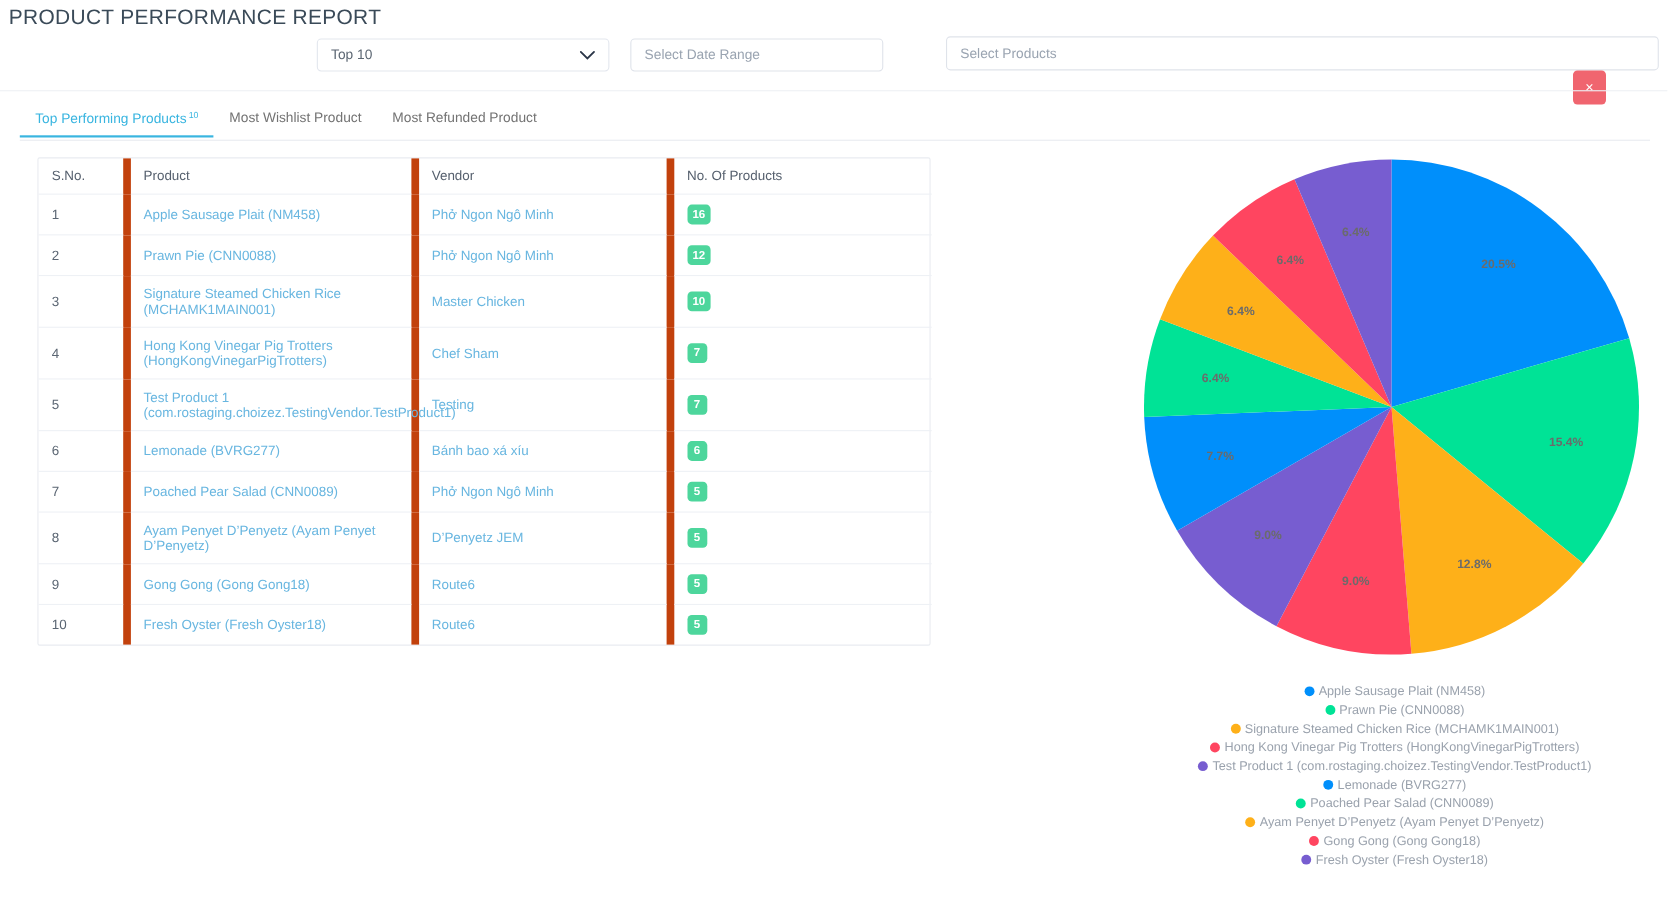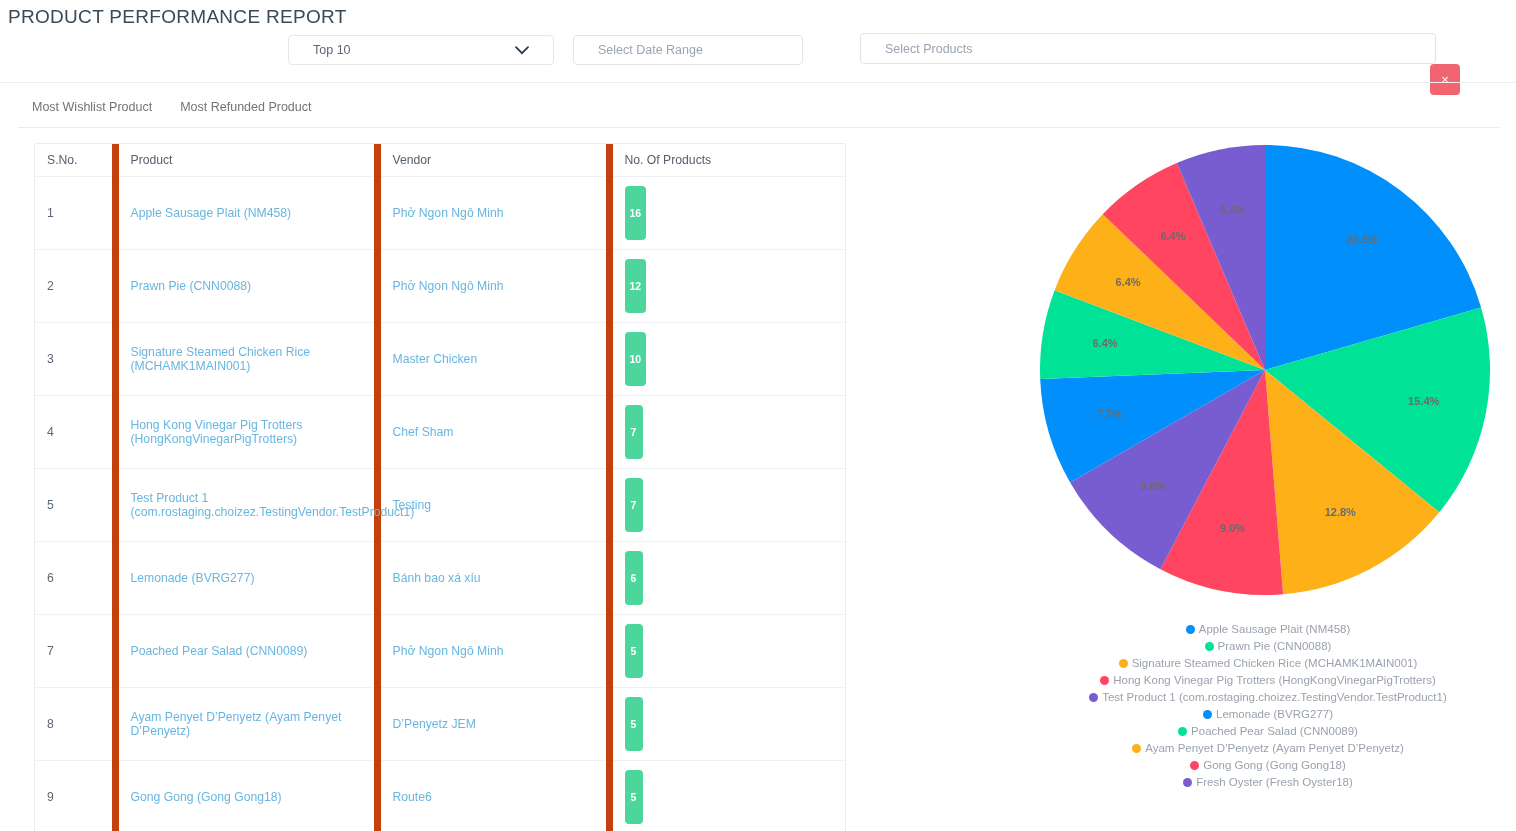--- a/index.html
+++ b/index.html
@@ -21,26 +21,26 @@
   }
 
   
   .filter-bar {
     position: absolute; left: 0; top: 30px; width: 1516px; height: 42px;
   }
   .ctrl {
     position: absolute; height: 30px;
     border: 1px solid #dfe3ea; border-radius: 4px; background: #fff;
     font-size: 12.5px; color: #9aa4b1;
-    display: flex; align-items: center; padding: 0 24px;
+    display: flex; align-items: center; padding: 0 12px;
   }
   .ctrl.select { left: 288px; top: 5px; width: 266px; justify-content: space-between;
                  color:#5c6773; border-color:#e3e7ee; }
   .ctrl.daterange { left: 573px; top: 5px; width: 230px; }
-  .ctrl.products { left: 860px; top: 3px; width: 576px; height: 31px; }
+  .ctrl.products { left: 860px; top: 3px; width: 648px; height: 31px; }
   .chev {
     width: 14px; height: 9px; flex: 0 0 auto; color:#2b3648;
   }
   .clear-btn {
     position: absolute; left: 1430px; top: 34px; width: 30px; height: 31px;
     background: #f0656f; border: none; border-radius: 4px;
     color: #fff; font-size: 13px; line-height: 1;
     display: flex; align-items: center; justify-content: center;
     cursor: pointer; padding: 0;
   }
@@ -86,21 +86,21 @@
   th:last-child, td:last-child { border-right: none; }
   tr:last-child td { border-bottom: none; }
   th { color: #56606e; font-weight: 400; height: 32px; padding: 8px 12px; }
   td.sno { color: #5b6673; }
   td.link a, td.link span.lnk { color: #68b6e0; text-decoration: none; }
   .col-sno { width: 80px; }
   .col-product { width: 262px; }
   .col-vendor { width: 232px; }
   .col-count { width: 238px; }
   .badge {
-    display: inline-block; min-width: 18px; padding: 20px 5px;
+    display: inline-block; min-width: 18px; padding: 2px 5px;
     background: #4dd69c; color: #fff; border-radius: 4px;
     font-size: 10.5px; font-weight: 700; text-align: center; line-height: 14px;
   }
 
   
   .chart-area {
     position: absolute; left: 1020px; top: 130px; width: 496px; height: 701px;
   }
   .pie-svg { position: absolute; left: 0; top: 0; }
   .slice-label {
@@ -140,20 +140,21 @@
     <div class="ctrl products">
       <span>Select Products</span>
     </div>
     <button class="clear-btn">
       <span>×</span>
     </button>
   </div>
   <div class="divider-top"></div>
 
   <div class="tabs" id="tabs">
+      <div class="tab active"><span>Top Performing Products</span><span class="sup">10</span></div>
       <div class="tab"><span>Most Wishlist Product</span></div>
       <div class="tab"><span>Most Refunded Product</span></div>
     </div>
   <div class="tabs-underline"></div>
 
   <div class="table-wrap">
     <table>
       <colgroup>
         <col class="col-sno">
           <col class="col-product">

